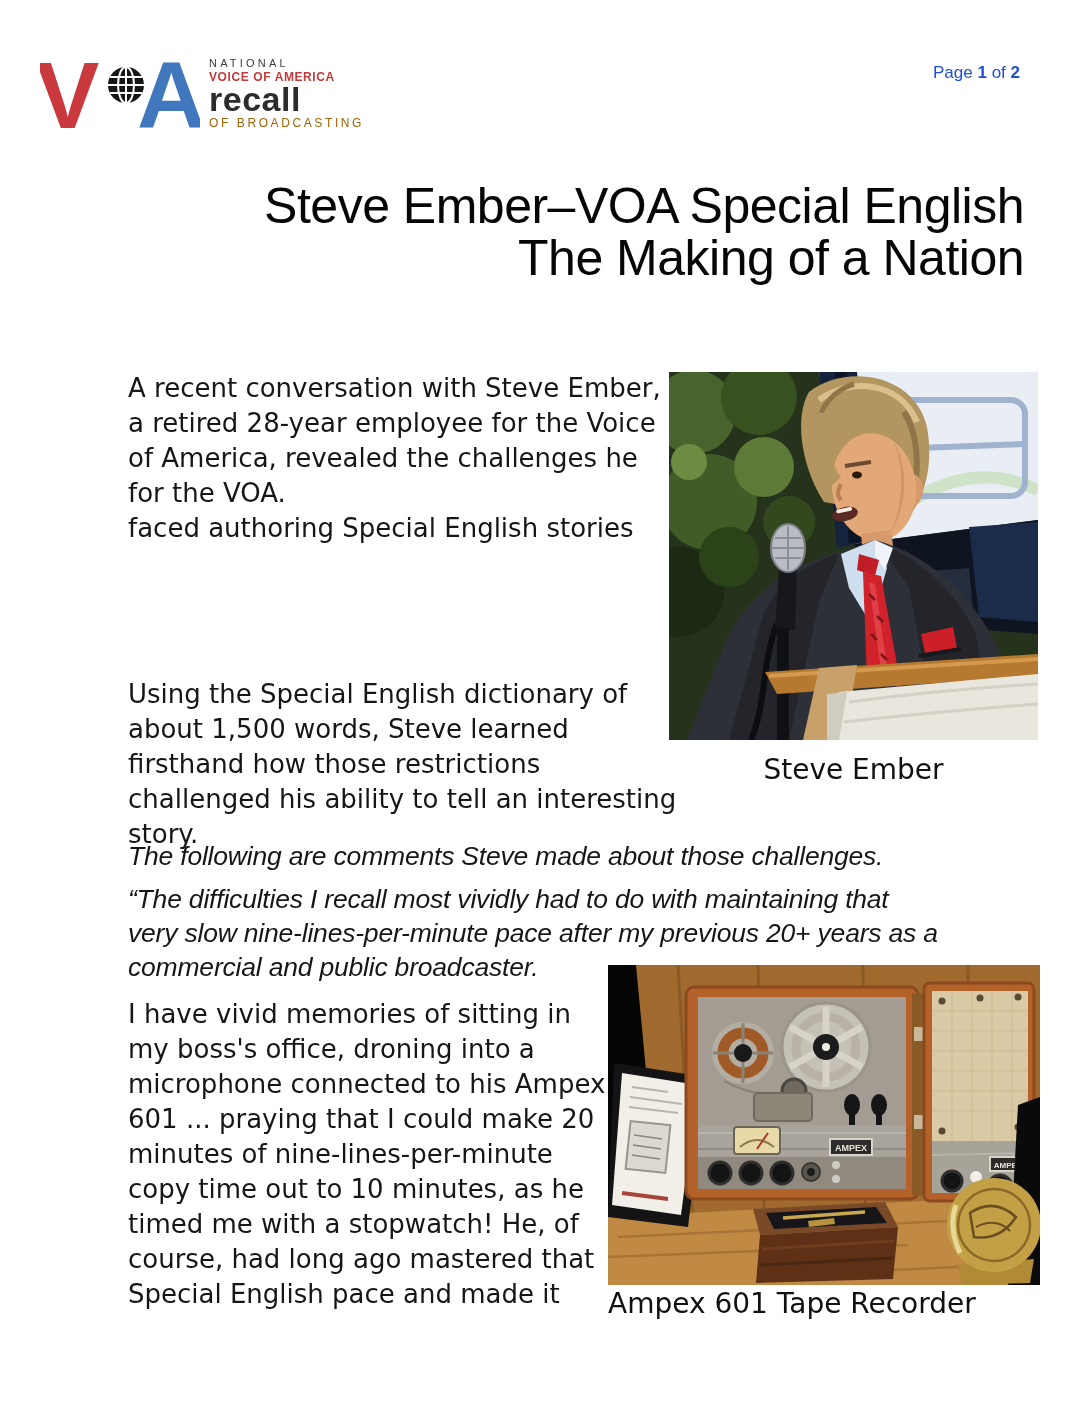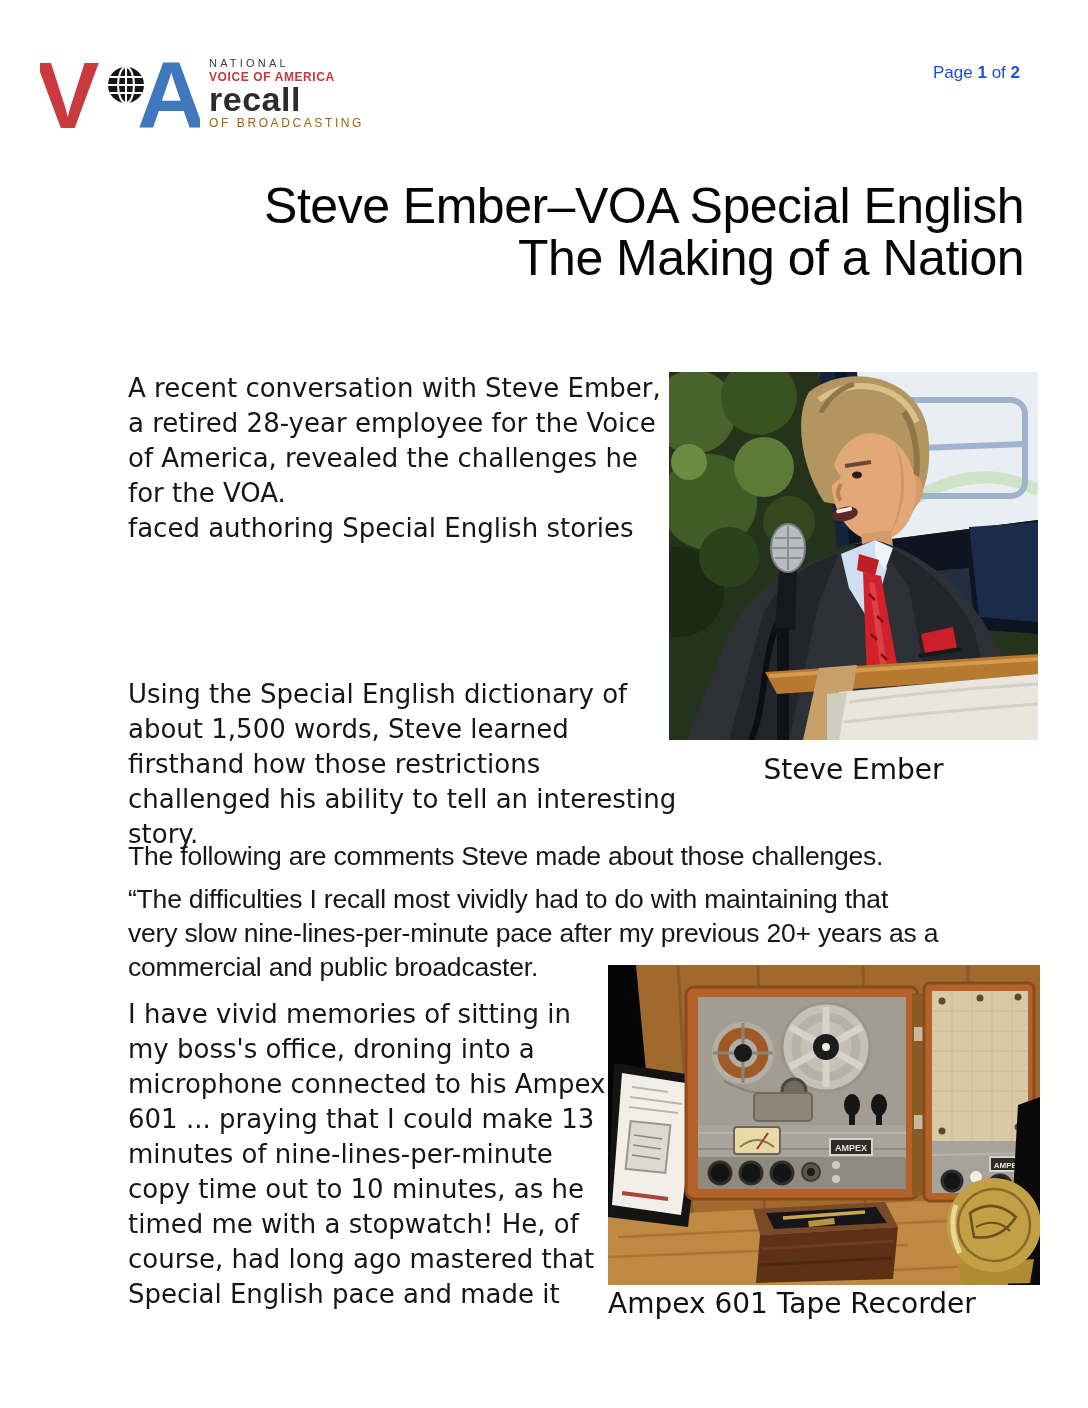--- a/index.html
+++ b/index.html
@@ -1,21 +1,21 @@
 <!DOCTYPE html>
 <html><head>
 <meta charset="utf-8">
 <style>
   html,body{margin:0;padding:0;background:#ffffff;}
   .page{position:relative;width:1088px;height:1408px;background:#ffffff;
         font-family:"DejaVu Sans",sans-serif;color:#161616;overflow:hidden;}
   .abs{position:absolute;}
   .tline{white-space:nowrap;}
   .body-par{font-size:26px;line-height:35px;}
-  .cond-par{font-family:"Liberation Sans",sans-serif;font-size:26.5px;line-height:34px;letter-spacing:-0.2px;}
+  .cond-par{font-family:"Liberation Sans",sans-serif;font-size:26.5px;line-height:34px;letter-spacing:-0.2px;font-style:italic;}
   .title{font-family:"Liberation Sans",sans-serif;font-size:50px;line-height:52px;
          text-align:right;letter-spacing:-0.5px;color:#060606;}
   .caption{font-size:28px;color:#111;}
   
   .logo-wrap{display:flex;align-items:flex-start;}
   .logo-text{margin-left:9px;padding-top:2px;font-family:"Liberation Sans",sans-serif;}
   .lg-national{font-size:11px;letter-spacing:3.2px;color:#3c3c3c;}
   .lg-voa{font-size:12px;font-weight:bold;color:#c23a3c;letter-spacing:0.6px;margin-top:1px;}
   .lg-museum{font-size:34px;font-weight:bold;color:#2e2b2b;letter-spacing:0.5px;line-height:31px;}
   .lg-broadcasting{font-size:12px;color:#a16207;letter-spacing:2.6px;margin-top:1px;}
@@ -82,21 +82,21 @@
   <div class="abs cond-par" style="left:128px;top:882px;width:910px;">
       <div class="tline">“The difficulties I recall most vividly had to do with maintaining that</div>
       <div class="tline">very slow nine-lines-per-minute pace after my previous 20+ years as a</div>
       <div class="tline">commercial and public broadcaster.</div>
     </div>
 
   <div class="abs body-par" style="left:128px;top:997px;width:480px;">
       <div class="tline">I have vivid memories of sitting in</div>
       <div class="tline">my boss's office, droning into a</div>
       <div class="tline">microphone connected to his Ampex</div>
-      <div class="tline">601 ... praying that I could make 13</div>
+      <div class="tline">601 ... praying that I could make 20</div>
       <div class="tline">minutes of nine-lines-per-minute</div>
       <div class="tline">copy time out to 10 minutes, as he</div>
       <div class="tline">timed me with a stopwatch! He, of</div>
       <div class="tline">course, had long ago mastered that</div>
       <div class="tline">Special English pace and made it</div>
     </div>
 
   <div class="abs" style="left:669px;top:372px;">
     <svg class="photo" width="369" height="368" viewBox="0 0 369 368">
 

